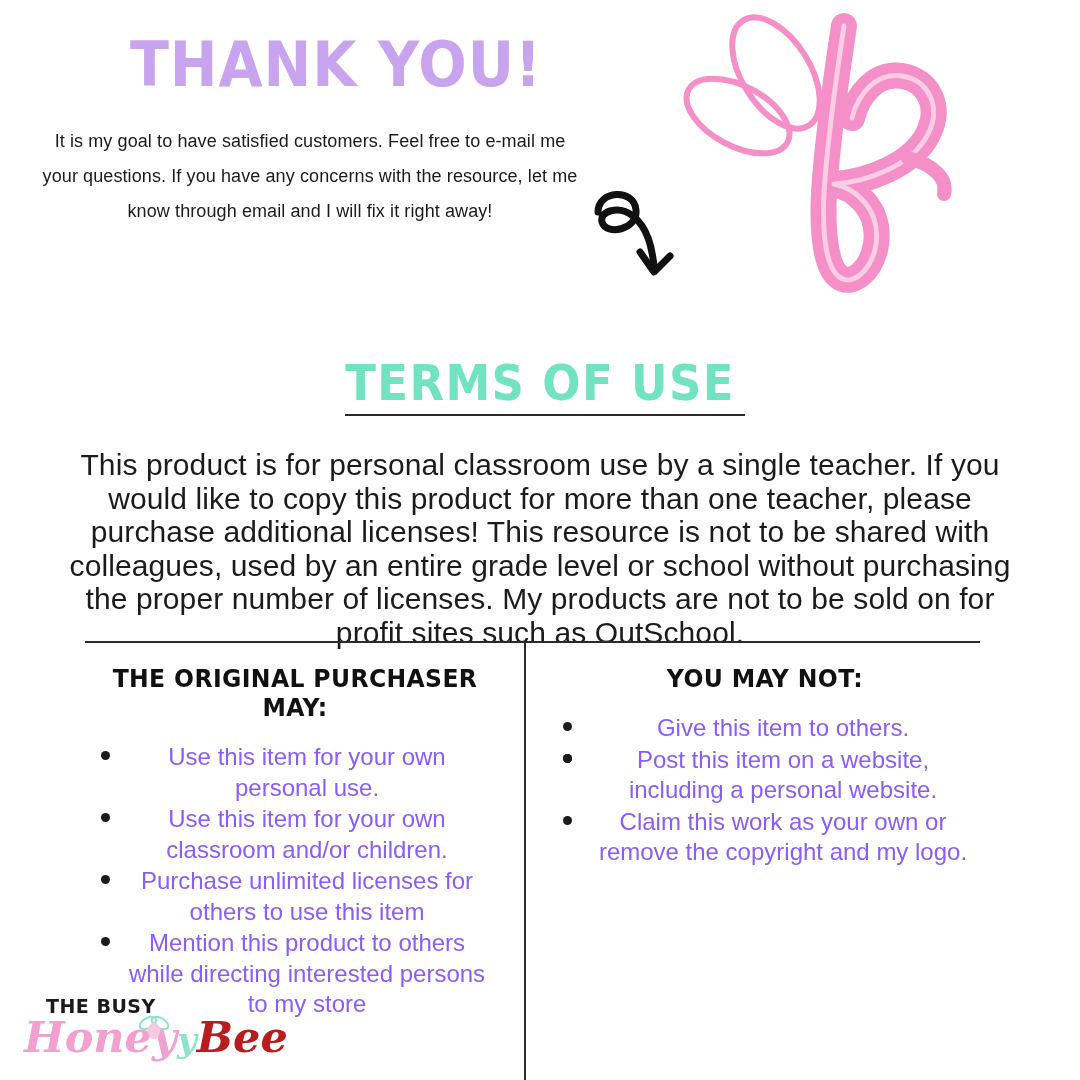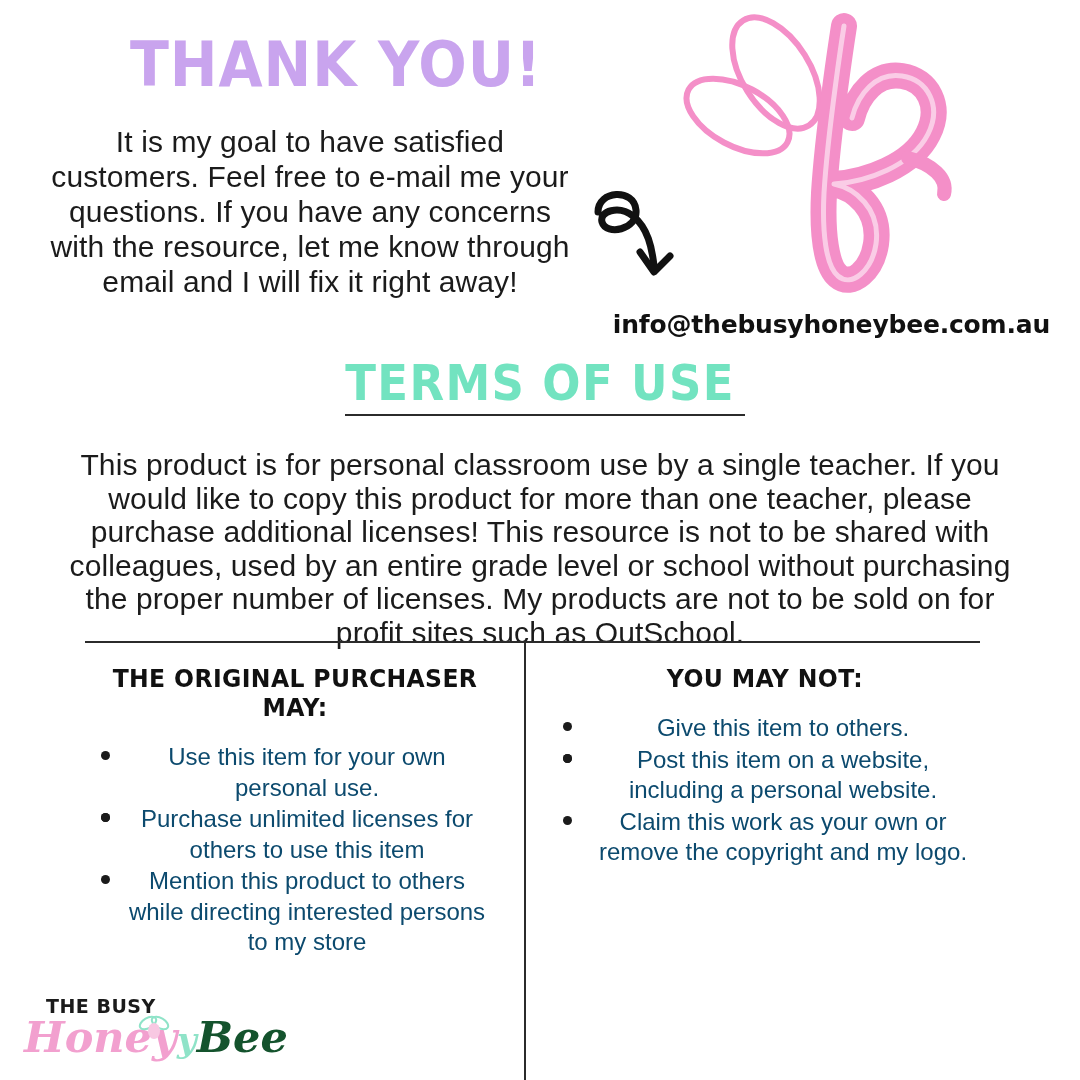--- a/index.html
+++ b/index.html
@@ -32,21 +32,21 @@
     white-space: nowrap;
   }
 
   
   .intro {
     position: absolute;
     left: 40px;
     top: 124px;
     width: 540px;
     text-align: center;
-    font-size: 30px;
+    font-size: 18px;
     line-height: 35px;
     color: #1b1b1b;
     font-family: "Liberation Sans", sans-serif;
     letter-spacing: 0.1px;
   }
 
   
   .arrow {
     position: absolute;
     left: 586px;
@@ -151,21 +151,21 @@
   }
   .col ul {
     margin-top: 20px;
     list-style: none;
   }
   .col li {
     position: relative;
     text-align: center;
     font-size: 24px;
     line-height: 30.5px;
-    color: #0c4a6e;
+    color: #8b5cf6;
     margin-bottom: 1px;
     padding: 0 18px 0 42px;
   }
   .col li .dot {
     position: absolute;
     left: 16px;
     top: 9px;
     width: 9px;
     height: 9px;
     border-radius: 50%;
@@ -195,21 +195,21 @@
     font-style: italic;
     font-weight: bold;
     font-size: 43px;
     margin-top: -4px;
     margin-left: 6px;
     line-height: 48px;
     white-space: nowrap;
   }
   .fl-honey { color: #f2a0cf; }
   .fl-y { color: #8fe3c8; font-size: 34px; }
-  .fl-bee { color: #14532d; }
+  .fl-bee { color: #b91c1c; }
   .fl-flower {
     position: absolute;
     left: 120px;
     top: 18px;
     width: 34px;
     height: 28px;
   }
 </style>
 </head>
 <body>
@@ -247,35 +247,34 @@
         <path d="M168 18 C168 18, 152 120, 148 185 C146 225, 150 258, 162 268
                  C176 280, 196 262, 200 236 C205 200, 178 180, 158 176
                  C190 174, 236 158, 252 126 C266 98, 252 72, 226 68
                  C200 64, 182 86, 176 110" fill="none" stroke="#ffffff" stroke-width="5" stroke-linecap="round" stroke-linejoin="round" opacity="0.55"></path>
 
         <path d="M232 150 C256 156, 272 170, 268 186" fill="none" stroke="#f48fc8" stroke-width="14" stroke-linecap="round"></path>
       </g>
     </svg>
   </div>
 
-  <div class="email">info@thebusyhoneybee.com.au</div>
 
   <div class="terms-head">TERMS OF USE</div>
   <div class="terms-underline"></div>
 
   <div class="terms-body">This product is for personal classroom use by a single teacher. If you would like to copy this product for more than one teacher, please purchase additional licenses! This resource is not to be shared with colleagues, used by an entire grade level or school without purchasing the proper number of licenses. My products are not to be sold on for profit sites such as OutSchool.</div>
 
   <div class="hrule"></div>
   <div class="vrule"></div>
 
   <div class="col left">
     <div class="col-title">THE ORIGINAL PURCHASER MAY:</div>
     <ul>
       <li><span class="dot"></span><span>Use this item for your own personal use.</span></li>
-      <li><span class="dot"></span></li>
+      <li><span class="dot"></span><span>Use this item for your own classroom and/or children.</span></li>
       <li><span class="dot"></span><span>Purchase unlimited licenses for others to use this item</span></li>
       <li><span class="dot"></span><span>Mention this product to others while directing interested persons to my store</span></li>
     </ul>
   </div>
 
   <div class="col right">
     <div class="col-title">YOU MAY NOT:</div>
     <ul>
       <li><span class="dot"></span><span>Give this item to others.</span></li>
       <li><span class="dot"></span></li>

